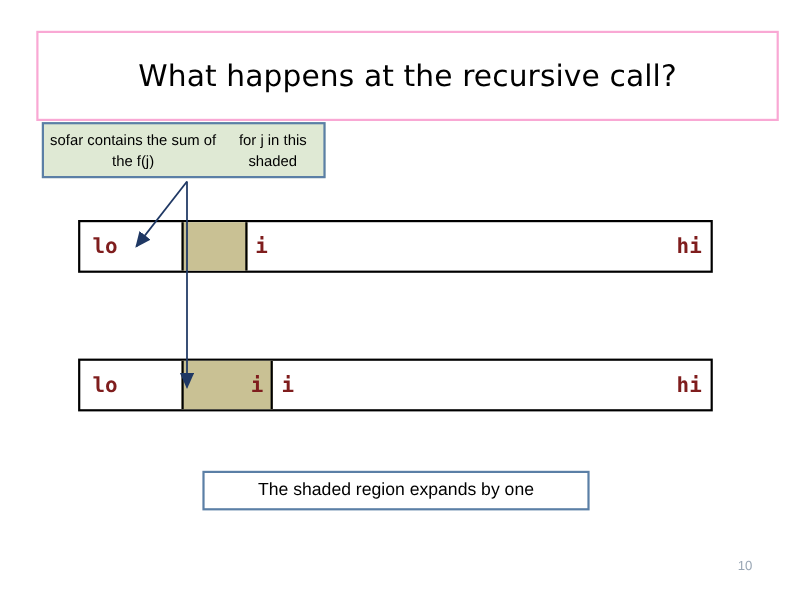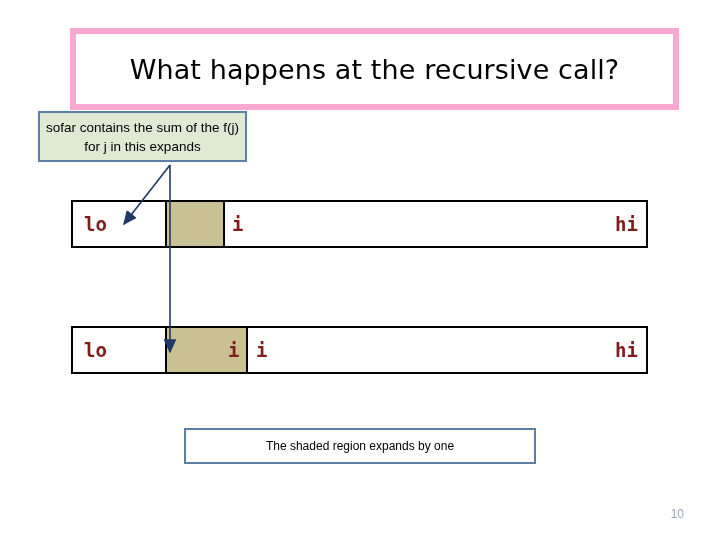--- a/index.html
+++ b/index.html
@@ -13,26 +13,25 @@
     font-family: "Liberation Sans", sans-serif;
     position: relative;
     overflow: hidden;
   }
 
   
   .title-box {
     position: absolute;
     left: 33px;
     top: 28px;
-    width: 609px;
+    width: 675px;
     height: 82px;
-    border: 6px solid #f9a8d4;
+    border: 2px solid #f9a8d4;
     background: #ffffff;
     box-sizing: border-box;
-    margin-left: 37px;
   }
   .title-text {
     position: absolute;
     left: 0;
     top: 0;
     width: 100%;
     height: 100%;
     display: flex;
     align-items: center;
     justify-content: center;
@@ -40,27 +39,27 @@
     color: #000000;
     font-family: "DejaVu Sans", sans-serif;
     letter-spacing: 0.1px;
   }
 
   
   .callout {
     position: absolute;
     left: 38px;
     top: 111px;
-    width: 209px;
+    width: 258px;
     height: 51px;
     border: 2px solid #5b7fa6;
     background: #dfe9d4;
     box-sizing: border-box;
     display: flex;
-    flex-direction: column;
+    flex-direction: row;
     align-items: center;
     justify-content: center;
     font-size: 13.5px;
     line-height: 19px;
     color: #000000;
     text-align: center;
   }
 
   
   .bar {
@@ -114,21 +113,21 @@
     left: 184px;
     top: 428px;
     width: 352px;
     height: 36px;
     border: 2px solid #5b7fa6;
     background: #ffffff;
     box-sizing: border-box;
     display: flex;
     align-items: center;
     justify-content: center;
-    font-size: 12px;
+    font-size: 16px;
     color: #000000;
   }
 
   
   .page-num {
     position: absolute;
     right: 36px;
     top: 507px;
     font-size: 12px;
     color: #9aa7b5;
@@ -136,21 +135,21 @@
 </style>
 </head>
 <body>
 
 <div class="title-box">
   <div class="title-text">What happens at the recursive call?</div>
 </div>
 
 <div class="callout">
   <span>sofar contains the sum of the f(j)</span>
-  <span>for j in this expands</span>
+  <span>for j in this shaded</span>
 </div>
 
 <div class="bar bar1">
   <div class="shade shade-1"></div>
   <span class="lbl lbl-lo">lo</span>
   <span class="lbl lbl-i1">i</span>
   <span class="lbl lbl-hi">hi</span>
 </div>
 
 <div class="bar bar2">

